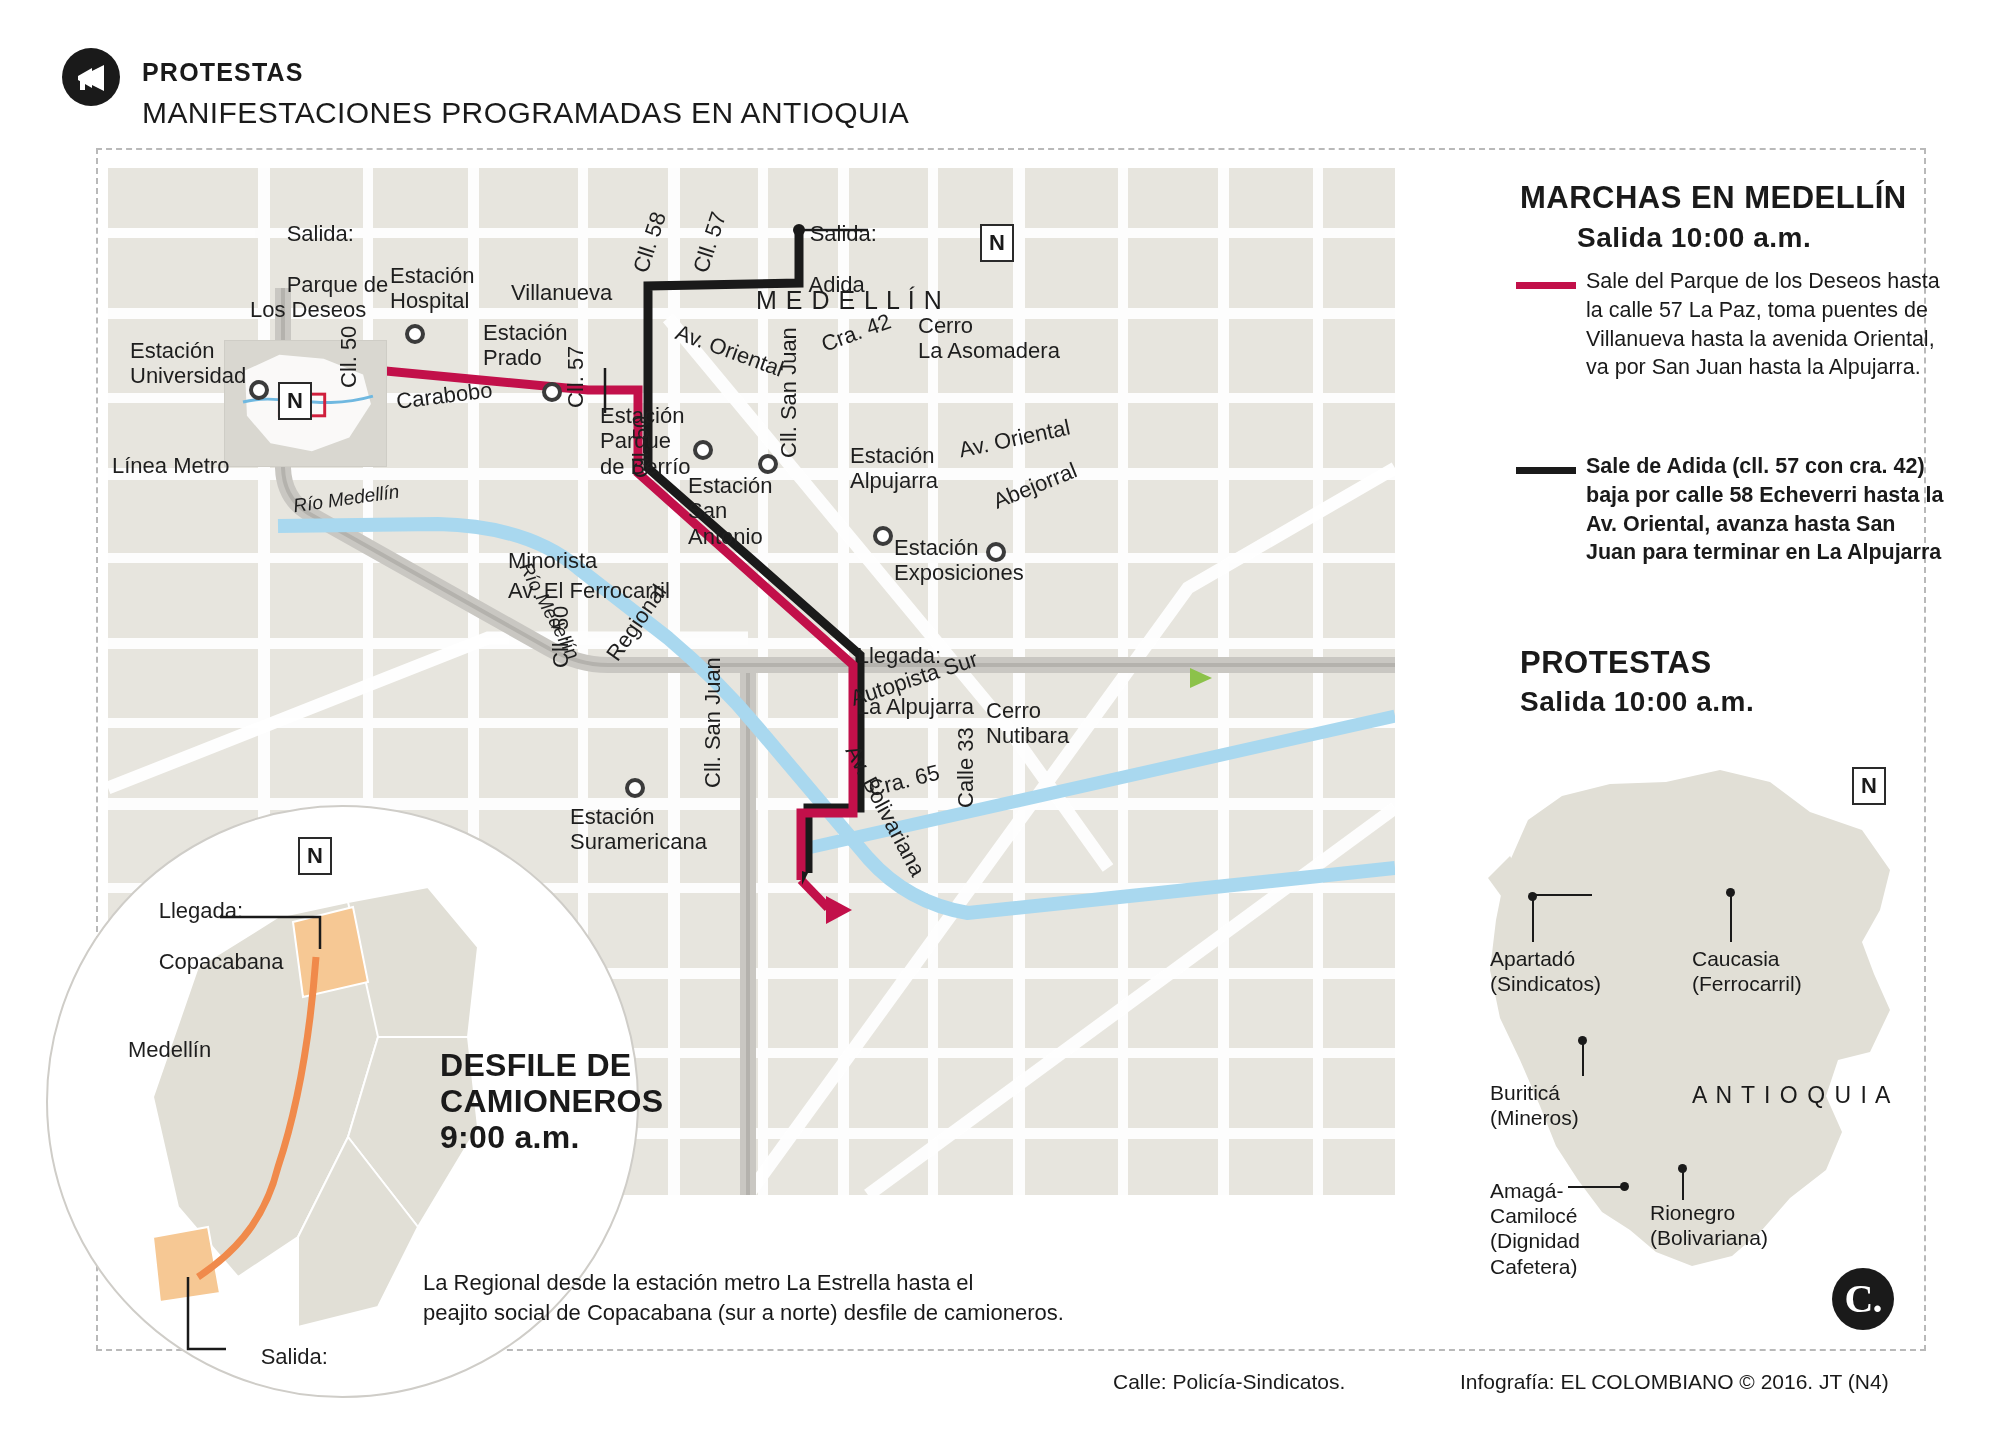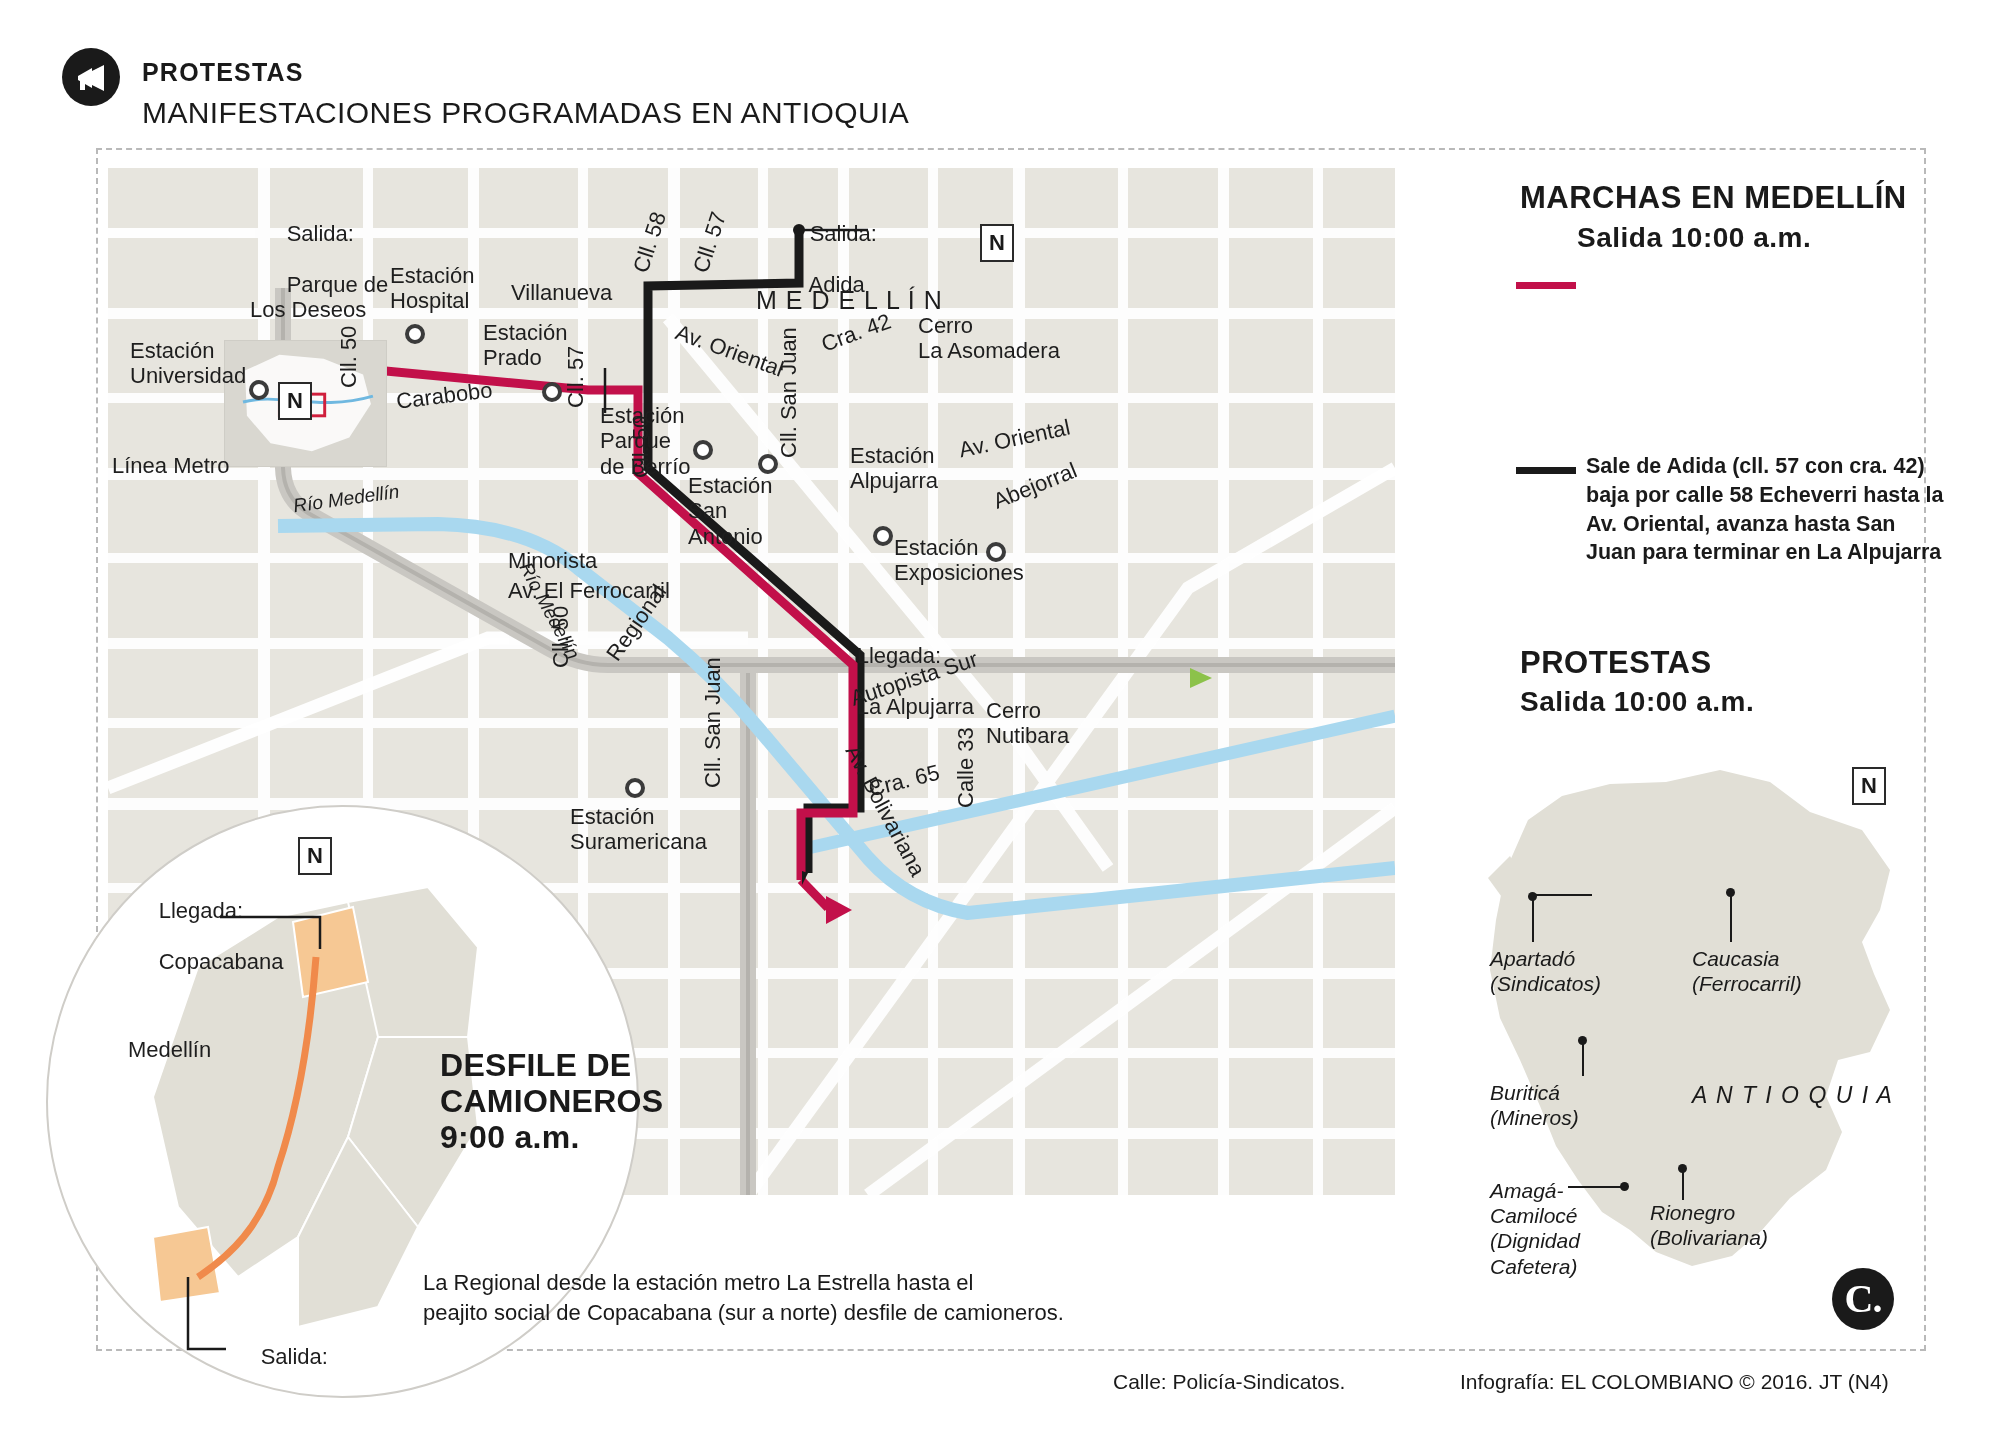--- a/index.html
+++ b/index.html
@@ -78,21 +78,21 @@
   .footnote b{font-weight:normal;}
 
   
   .rtitle{
     position:absolute;font-weight:bold;letter-spacing:.5px;
   }
   .legend-line{position:absolute;height:7px;}
   .legend-text{position:absolute;width:365px;font-size:21.5px;line-height:1.34;}
 
   
-  .dept{position:absolute;left:1470px;top:760px;width:450px;height:560px;font-style:italic;}
+  .dept{position:absolute;left:1470px;top:760px;width:450px;height:560px;}
   .dept .dot{position:absolute;width:9px;height:9px;border-radius:50%;background:#1a1a1a;}
   .dept .plbl{position:absolute;font-size:21px;line-height:1.2;}
   .dept .leader{position:absolute;background:#1a1a1a;}
 
   
   .clogo{
     position:absolute;left:1832px;top:1268px;width:62px;height:62px;
     border-radius:50%;background:#1a1a1a;color:#fff;
     font-family:"Liberation Serif", serif;font-weight:bold;font-size:40px;
     text-align:center;line-height:62px;letter-spacing:-1px;
@@ -323,20 +323,21 @@
 
   <div class="footnote">
     <span>La Regional desde la estación </span><b>metro La Estrella hasta el</b><br>
     <span>peajito social de Copacabana </span><b>(sur a norte)</b><span> desfile de camioneros.</span>
   </div>
 
   <div class="rtitle" style="left:1520px;top:180px;font-size:31px;">MARCHAS EN  MEDELLÍN</div>
   <div class="rtitle" style="left:1577px;top:222px;font-size:28px;">Salida 10:00 a.m.</div>
 
   <div class="legend-line" style="left:1516px;top:282px;width:60px;background:#c2104a;"></div>
+  <div class="legend-text" style="left:1586px;top:267px;">Sale del Parque de los Deseos hasta la calle 57 La Paz, toma puentes de Villanueva  hasta la avenida Oriental, va por San Juan hasta la Alpujarra.</div>
 
   <div class="legend-line" style="left:1516px;top:467px;width:60px;background:#1a1a1a;"></div>
   <div class="legend-text" style="left:1586px;top:452px;font-weight:bold;">Sale de Adida (cll. 57 con cra. 42) baja por calle 58 Echeverri  hasta la Av. Oriental, avanza hasta San Juan para terminar en La Alpujarra</div>
 
   <div class="rtitle" style="left:1520px;top:645px;font-size:31px;">PROTESTAS</div>
   <div class="rtitle" style="left:1520px;top:686px;font-size:28px;">Salida 10:00 a.m.</div>
 
   <div class="northbox" style="left:1852px;top:767px;">
     <span>N</span>
   </div>

